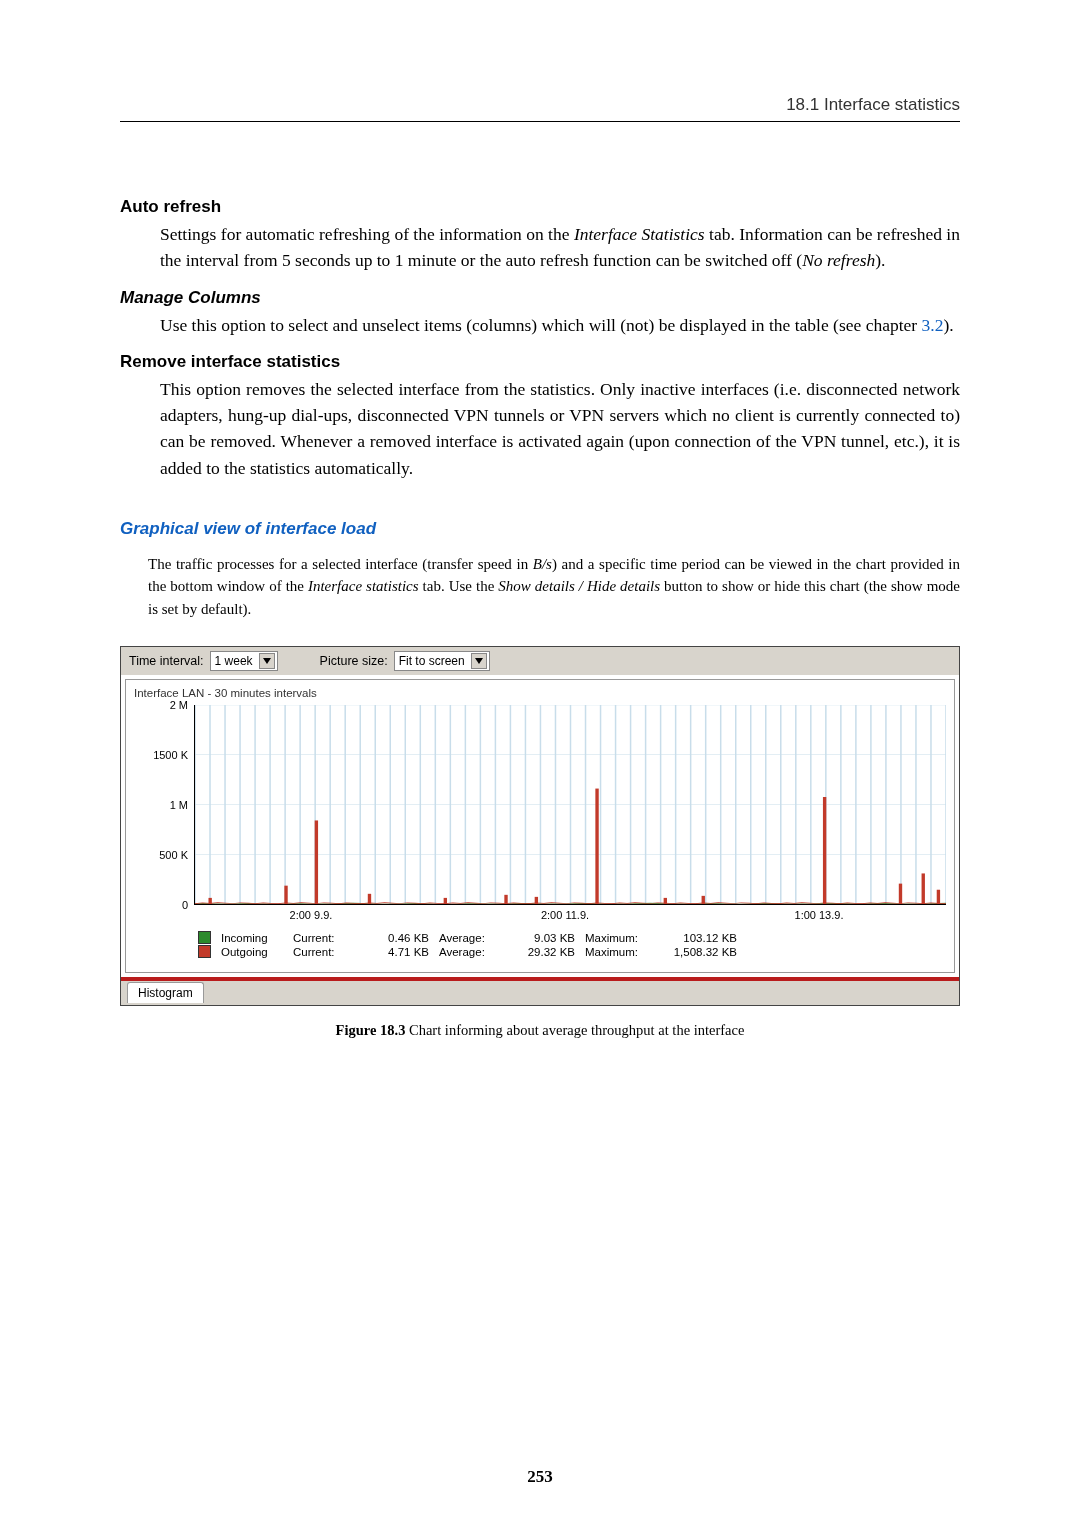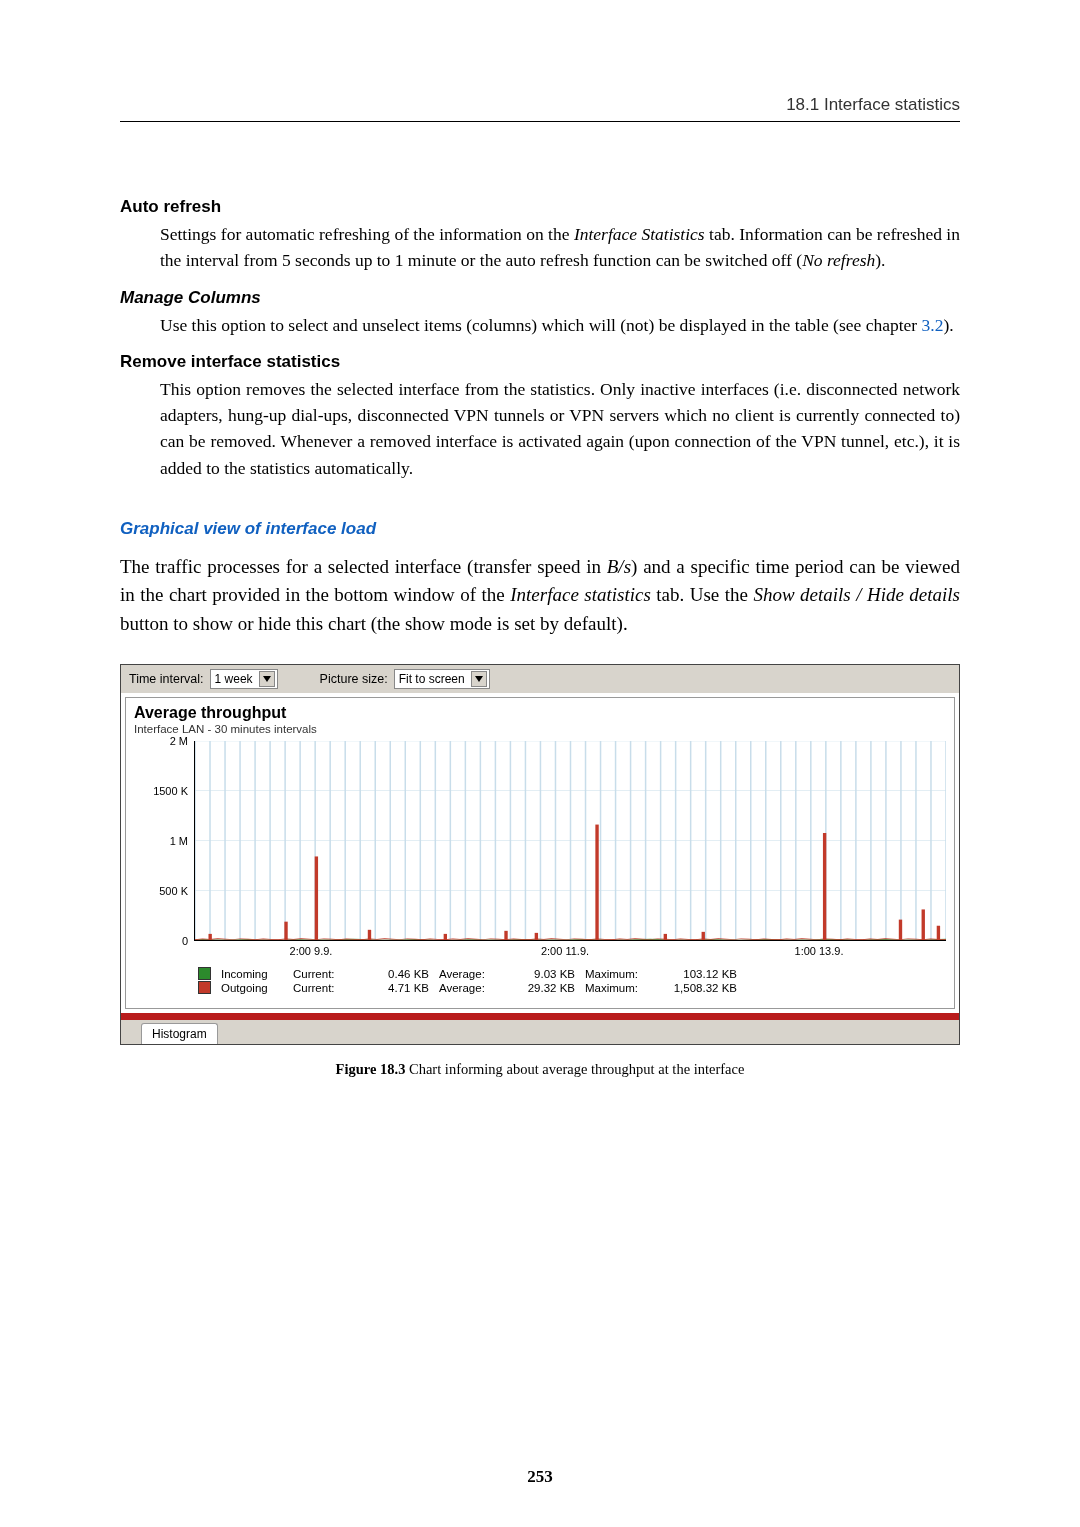--- a/index.html
+++ b/index.html
@@ -42,24 +42,25 @@
   }
   .section-head {
     font-family: "Lucida Sans", "Trebuchet MS", Verdana, sans-serif;
     font-weight: bold;
     font-style: italic;
     color: #1060c0;
     font-size: 17px;
     margin-top: 38px;
   }
   .para {
-    font-size: 19px;
+    font-size: 15px;
     line-height: 1.5;
     text-align: justify;
     margin-top: 14px;
+    margin-left: 28px;
   }
   .ital { font-style: italic; }
   .link { color: #1060c0; }
   
   .figure {
     margin-top: 26px;
     border: 1px solid #444;
   }
   .fig-toolbar {
     background: #d8d4cc;
@@ -134,25 +135,25 @@
     width: 11px; height: 11px;
     border: 1px solid #333;
     display: inline-block;
     flex-shrink: 0;
   }
   .lg-label { width: 62px; }
   .lg-key { width: 62px; }
   .lg-val { width: 64px; text-align: right; }
   .tab-row {
     background: #d8d4cc;
-    border-top: 7px solid #b91c1c;
-    padding: 0 20px;
+    border-top: 4px solid #b91c1c;
+    padding: 0 6px;
     height: 24px;
     display: flex;
-    align-items: center;
+    align-items: flex-start;
   }
   .tab {
     background: #fff;
     border-left: 1px solid #999;
     border-right: 1px solid #999;
     border-top: 1px solid #999;
     border-top-left-radius: 3px;
     border-top-right-radius: 3px;
     padding: 3px 10px;
     font-family: Tahoma, Verdana, sans-serif;
@@ -219,21 +220,20 @@
         <span>Fit to screen</span>
         <span class="dd-arrow">
             <svg viewBox="0 0 8 6">
               <polygon points="0,0 8,0 4,6" fill="#000"></polygon>
             </svg>
           </span>
       </div>
     </div>
 
     <div class="chart-panel">
-      <div class="chart-title">Average throughput</div>
       <div class="chart-sub">Interface LAN - 30 minutes intervals</div>
 
       <div class="chart-area">
         <div class="ylabels">
           <span style="top:0%">2 M</span>
           <span style="top:25%">1500 K</span>
           <span style="top:50%">1 M</span>
           <span style="top:75%">500 K</span>
           <span style="top:100%">0</span>
         </div>

